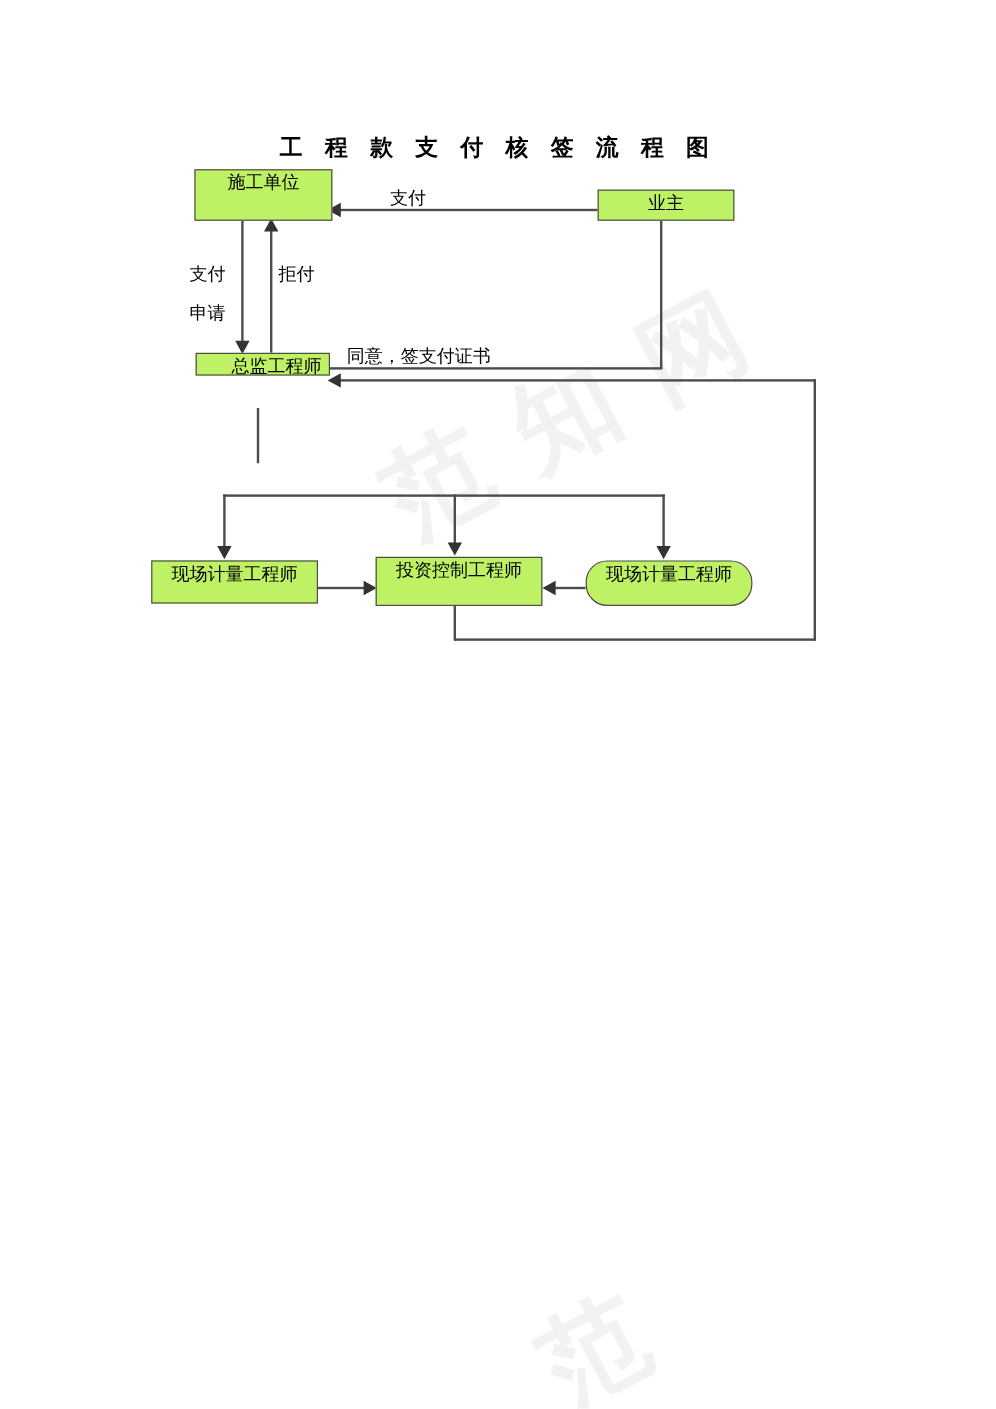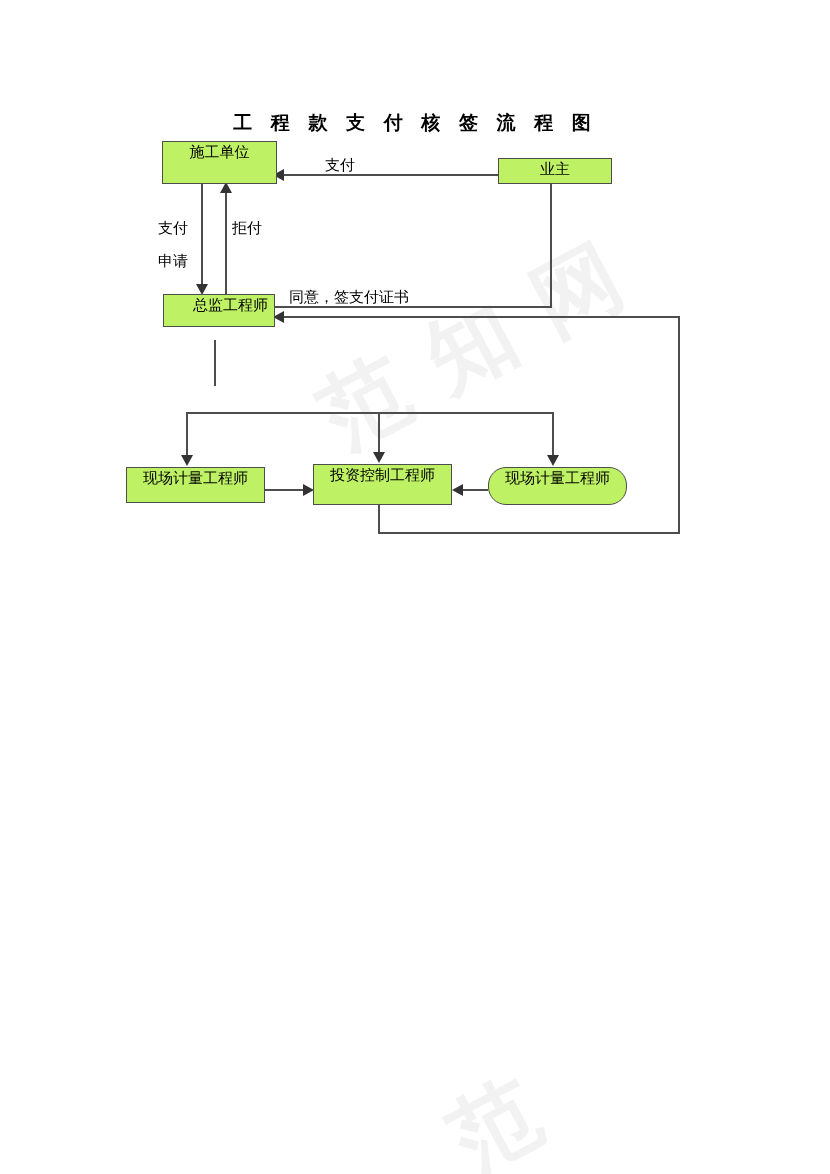--- a/index.html
+++ b/index.html
@@ -156,21 +156,21 @@
   <div class="ah ah-left" style="left:452px; top:484px;"></div>
 
   <div class="node" style="left:162px; top:141px; width:115px; height:43px;">
     <span>施工单位</span>
   </div>
 
   <div class="node" style="left:498px; top:158px; width:114px; height:26px;">
     <span>业主</span>
   </div>
 
-  <div class="node" style="left:163px; top:294px; width:112px; height:33px;padding-left:23px;">
+  <div class="node" style="left:163px; top:294px; width:112px; height:19px;padding-left:23px;">
     <span>总监工程师</span>
   </div>
 
   <div class="node" style="left:126px; top:467px; width:139px; height:36px;">
     <span>现场计量工程师</span>
   </div>
 
   <div class="node" style="left:313px; top:464px; width:139px; height:41px;">
     <span>投资控制工程师</span>
   </div>

